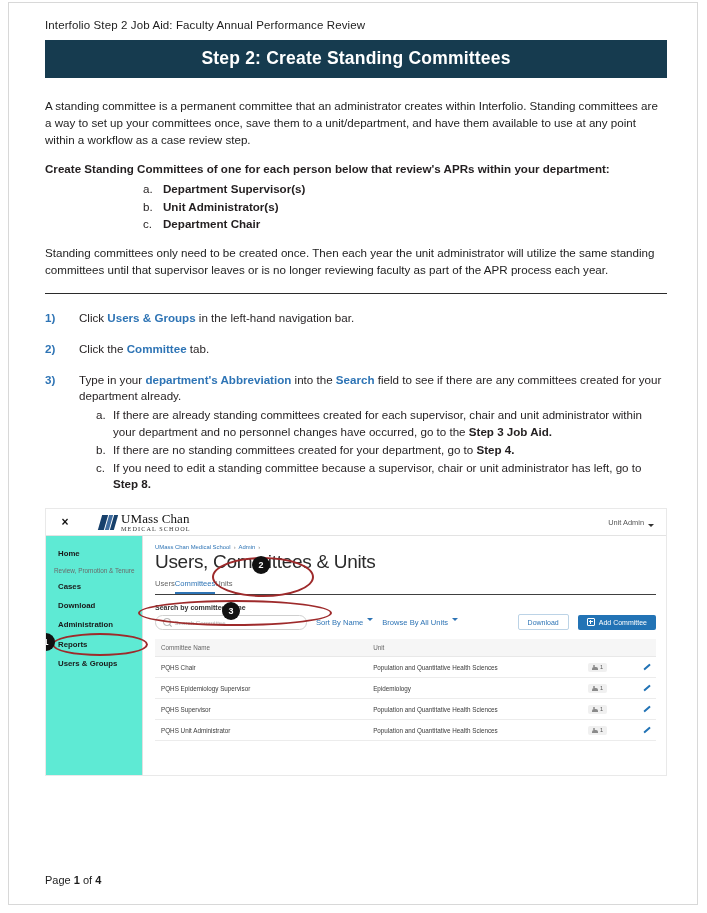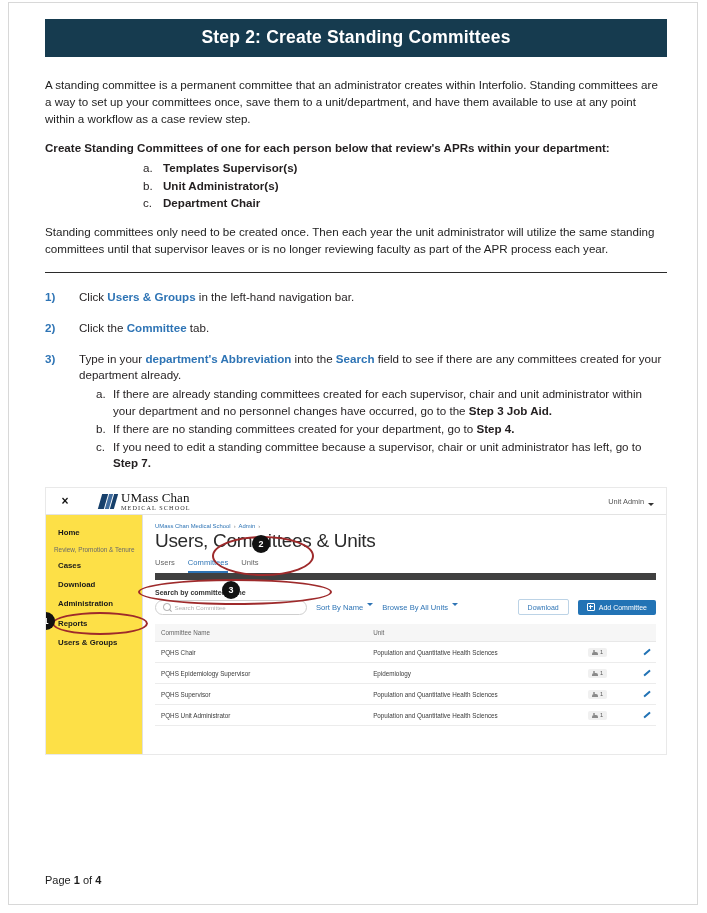--- a/index.html
+++ b/index.html
@@ -199,21 +199,21 @@
   }
 
   .shot-body {
     display: flex;
     height: 241px;
     border-top: 1px solid #e3e3e3;
   }
   .shot-side {
     width: 96px;
     flex: 0 0 96px;
-    background: #fde047;
+    background: #5eead4;
     border-right: 1px solid #e0e0e0;
     padding-top: 8px;
   }
   .nav-item {
     font-size: 7.8px;
     font-weight: bold;
     color: #1a1a1a;
     padding: 5.2px 0 5.2px 12px;
   }
   .nav-section {
@@ -239,22 +239,21 @@
   .shot-title {
     font-size: 19px;
     color: #2b2b2b;
     font-weight: normal;
     letter-spacing: -.3px;
     margin: 0 0 6px 0;
     line-height: 1.1;
   }
   .tabs {
     display: flex;
-    gap: 13px;
-    border-bottom: 7px solid #404040;
+    border-bottom: 1px solid #404040;
     margin-bottom: 9px;
   }
   .tab {
     font-size: 7.6px;
     color: #666;
     padding-bottom: 4px;
   }
   .tab.active {
     color: #2e74b5;
     border-bottom: 2px solid #2e74b5;
@@ -443,29 +442,30 @@
     margin-top: 9px;
   }
   .footer b { font-weight: bold; }
 </style>
 </head>
 <body>
 
 <div class="page">
   <div class="page-inner">
 
+    <div class="doc-kicker">Interfolio Step 2 Job Aid:  Faculty Annual Performance Review</div>
 
     <div class="title-bar">Step 2: Create Standing Committees</div>
 
     <p class="para"><span>A standing committee is a permanent committee that an administrator creates within Interfolio. Standing committees are a way to set up your committees once, save them to a unit/department, and have them available to use at any point within a workflow </span><b>as a case review step.</b></p>
 
 
     <div class="lead-bold">Create Standing Committees of one for each person below that review's APRs within your department:</div>
     <ul class="alpha-list">
-      <li><span class="mk">a.</span><span>Templates Supervisor(s)</span></li>
+      <li><span class="mk">a.</span><span>Department Supervisor(s)</span></li>
       <li><span class="mk">b.</span><span>Unit Administrator(s)</span></li>
       <li><span class="mk">c.</span><span>Department Chair</span></li>
     </ul>
 
     <p class="para">Standing committees only need to be created once. Then each year the unit administrator will utilize the same standing committees until that supervisor leaves or is no longer reviewing faculty as part of the APR process each year.</p>
 
     <hr class="rule">
 
     <div class="steps">
 
@@ -479,21 +479,21 @@
         <div class="step-body"><span>Click the </span><span class="accent">Committee</span><span> tab.</span></div>
       </div>
 
       <div class="step">
         <div class="step-num">3)</div>
         <div class="step-body">
           <span>Type in your </span><span class="accent">department's Abbreviation</span><span> into the </span><span class="accent">Search</span><span> field to see if there are any committees created for your department already.</span>
           <ul class="sub-list">
             <li><span class="mk">a.</span><span>If there are already standing committees created for each supervisor, chair and unit administrator within your department and no personnel changes have occurred, go to the </span><b>Step 3 Job Aid.</b></li>
             <li><span class="mk">b.</span><span>If there are no standing committees created for your department, go to </span><b>Step 4.</b></li>
-            <li><span class="mk">c.</span><span>If you need to edit a standing committee because a supervisor, chair or unit administrator has left, go to </span><b>Step 7.</b></li>
+            <li><span class="mk">c.</span><span>If you need to edit a standing committee because a supervisor, chair or unit administrator has left, go to </span><b>Step 8.</b></li>
           </ul>
         </div>
       </div>
 
     </div>
 
     <div class="shot">
 
       <div class="shot-topbar">
         <div class="close-x">×</div>

